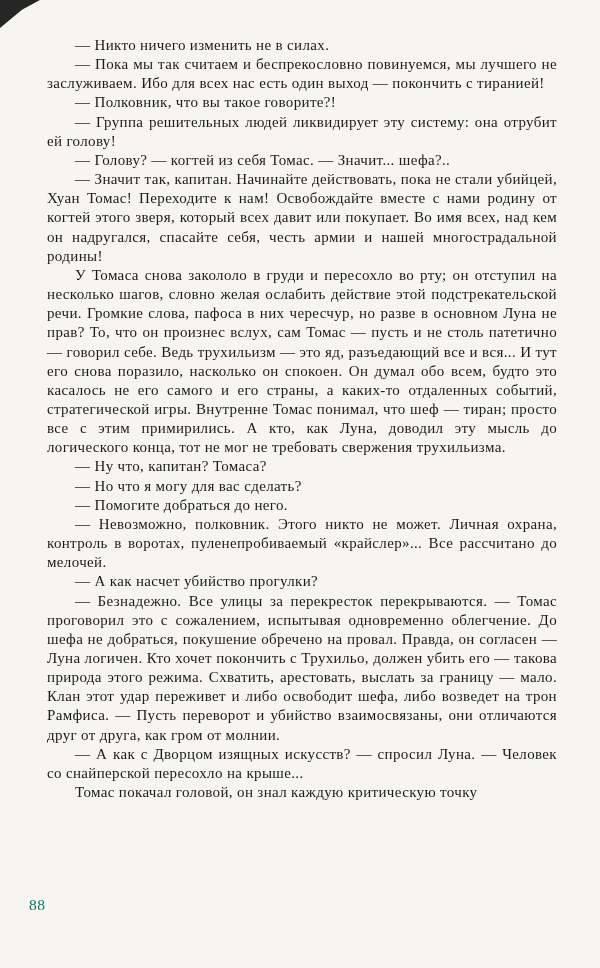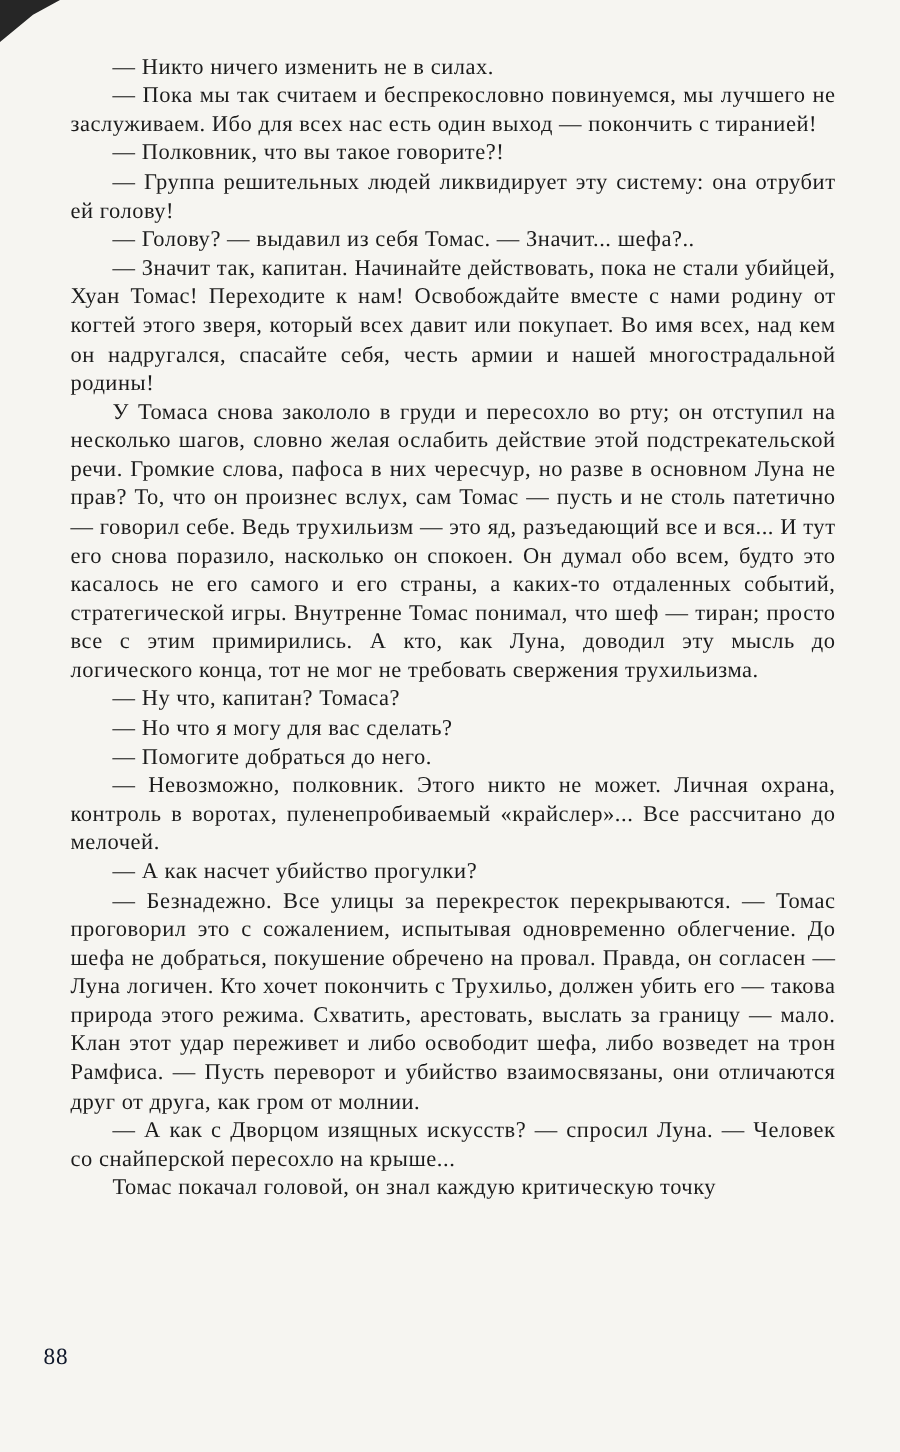--- a/index.html
+++ b/index.html
@@ -38,40 +38,40 @@
   .page-text p {
     margin: 0;
     text-indent: 28px;
   }
   .page-number {
     position: absolute;
     left: 29px;
     top: 896px;
     font-size: 15.5px;
     letter-spacing: 0.5px;
-    color: #0f172a;
+    color: #0f766e;
   }
 </style>
 </head>
 <body>
 
 <div class="page">
   <div class="corner-mark"></div>
 
   <div class="page-text">
 
       <p>— Никто ничего изменить не в силах.</p>
 
       <p>— Пока мы так считаем и беспрекословно повинуемся, мы лучшего не заслуживаем. Ибо для всех нас есть один выход — покончить с тиранией!</p>
 
       <p>— Полковник, что вы такое говорите?!</p>
 
       <p>— Группа решительных людей ликвидирует эту систему: она отрубит ей голову!</p>
 
-      <p>— Голову? — выдавил из себя Томас. — Значит... шефа?..</p>
+      <p>— Голову? — когтей из себя Томас. — Значит... шефа?..</p>
 
       <p>— Значит так, капитан. Начинайте действовать, пока не стали убийцей, Хуан Томас! Переходите к нам! Освобождайте вместе с нами родину от когтей этого зверя, который всех давит или покупает. Во имя всех, над кем он надругался, спасайте себя, честь армии и нашей многострадальной родины!</p>
 
       <p>У Томаса снова закололо в груди и пересохло во рту; он отступил на несколько шагов, словно желая ослабить действие этой подстрекательской речи. Громкие слова, пафоса в них чересчур, но разве в основном Луна не прав? То, что он произнес вслух, сам Томас — пусть и не столь патетично — говорил себе. Ведь трухильизм — это яд, разъедающий все и вся... И тут его снова поразило, насколько он спокоен. Он думал обо всем, будто это касалось не его самого и его страны, а каких-то отдаленных событий, стратегической игры. Внутренне Томас понимал, что шеф — тиран; просто все с этим примирились. А кто, как Луна, доводил эту мысль до логического конца, тот не мог не требовать свержения трухильизма.</p>
 
       <p>— Ну что, капитан? Томаса?</p>
 
       <p>— Но что я могу для вас сделать?</p>
 
       <p>— Помогите добраться до него.</p>

